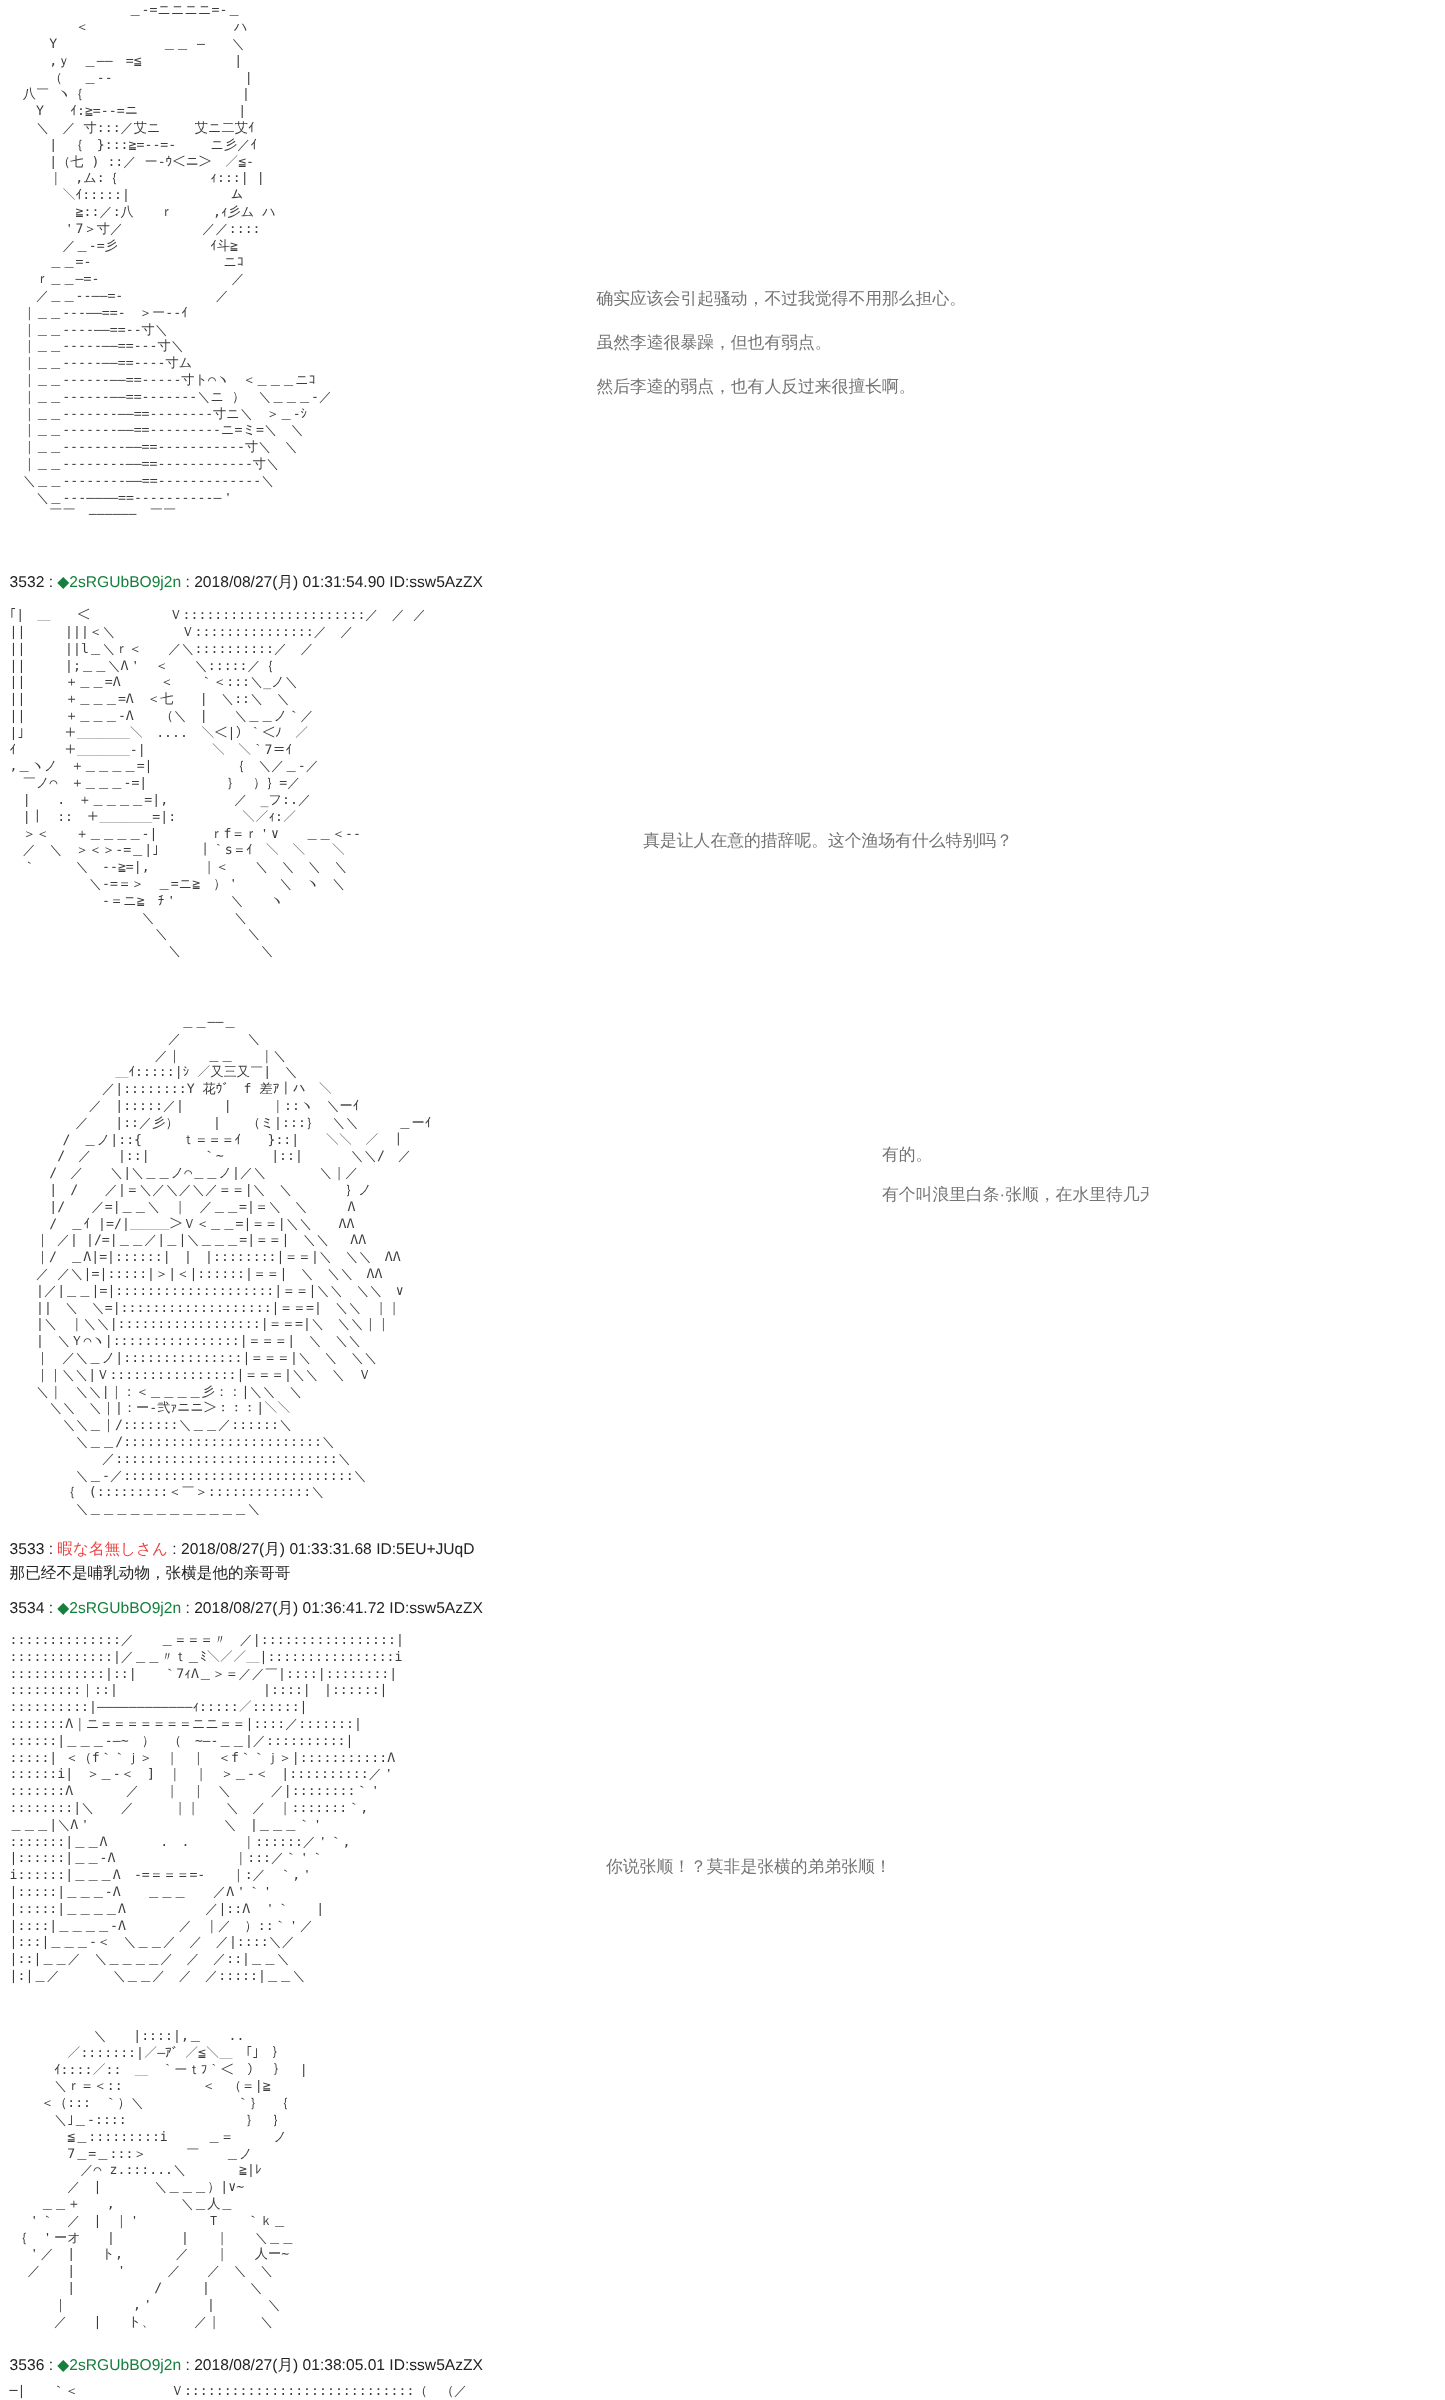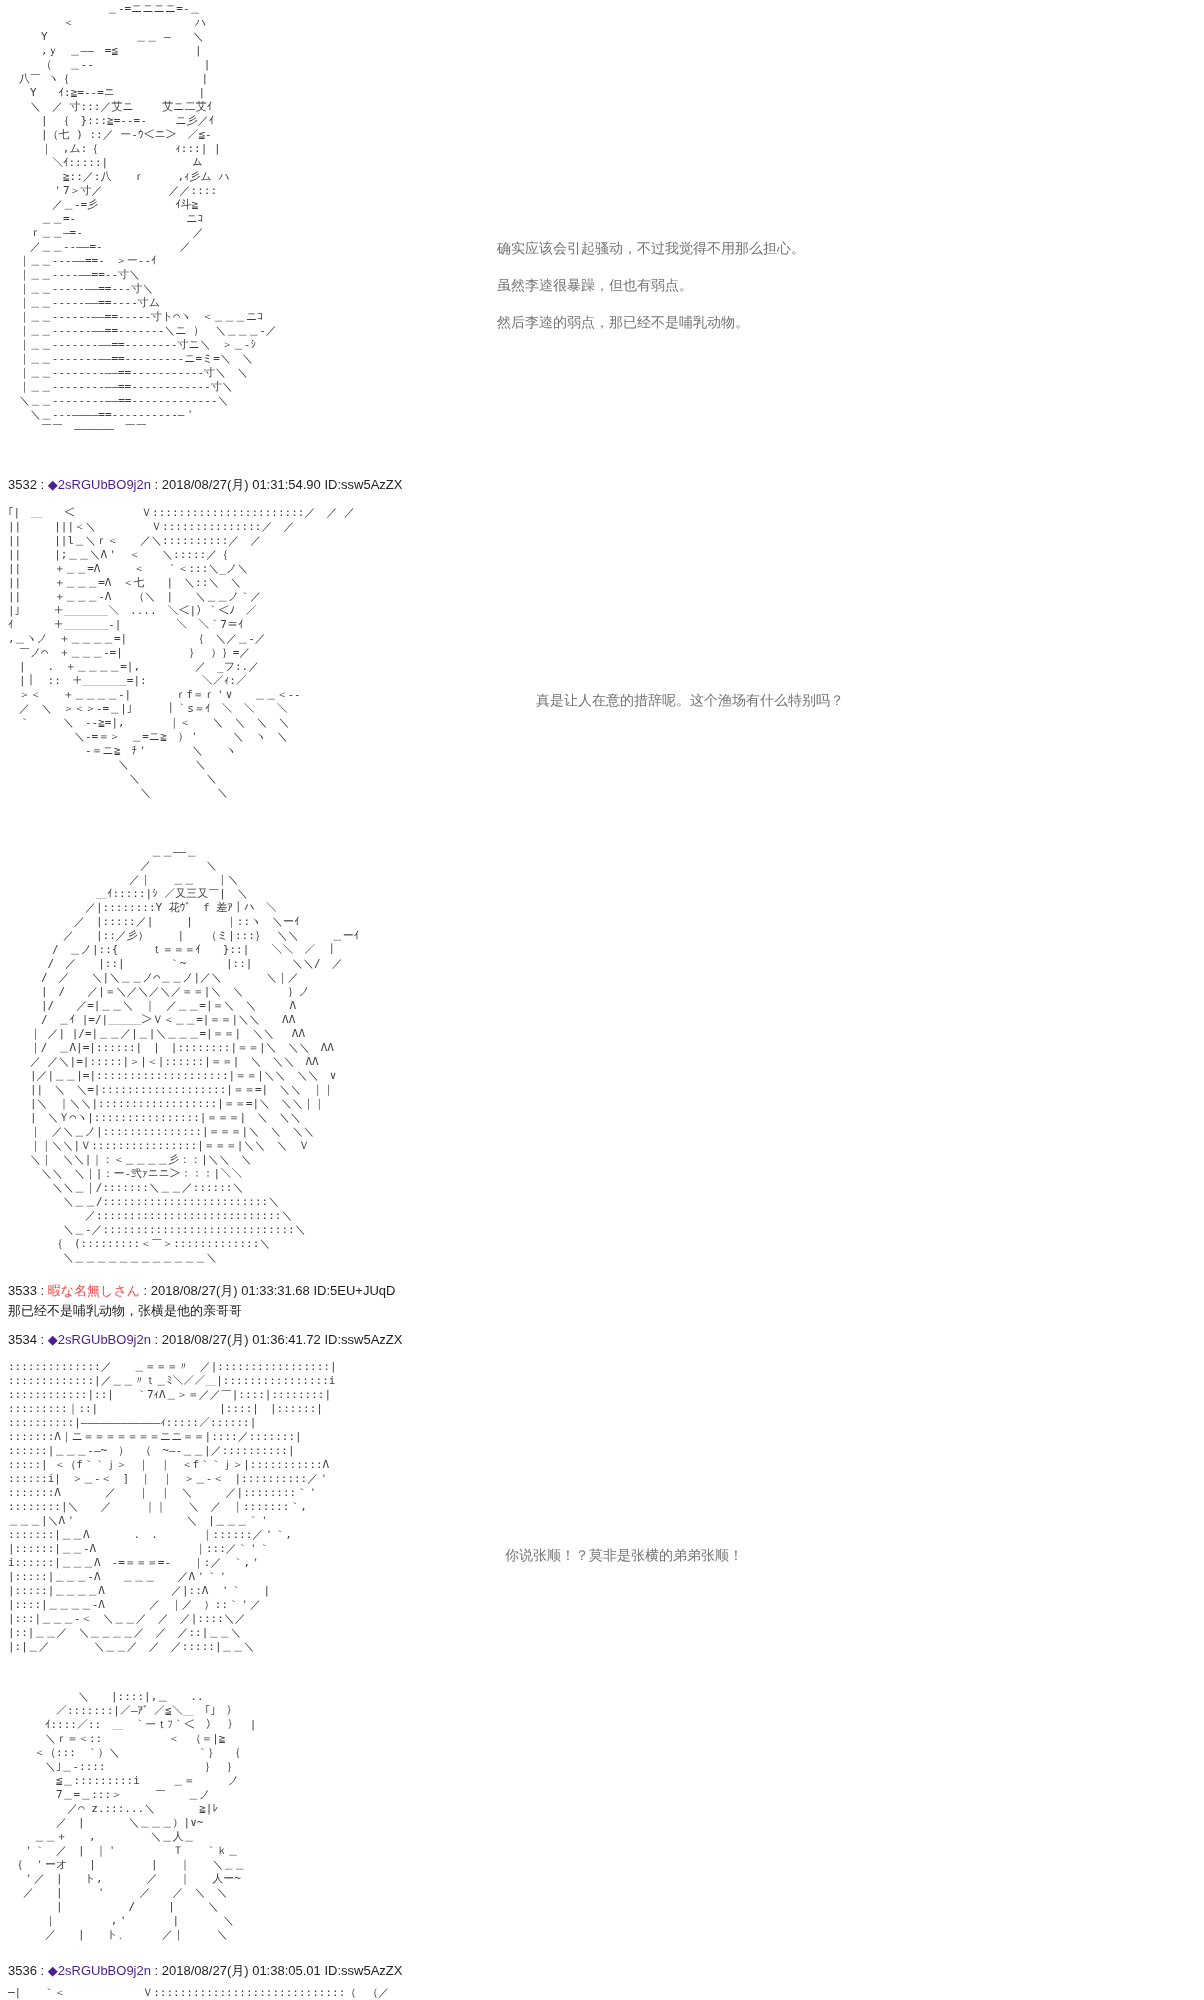--- a/index.html
+++ b/index.html
@@ -12,21 +12,21 @@
     position:absolute; font-family:"DejaVu Sans Mono", monospace;
     font-size:11px; line-height:14px; color:#3c3c3c; white-space:pre;
   }
   .dialogue { position:absolute; font-size:14px; color:#737373; }
   .dialogue .dline { white-space:pre; line-height:14px; }
   .gap-37 .dline { margin-bottom:23px; }
   .gap-33 .dline { margin-bottom:19px; }
   .gap-32 .dline { margin-bottom:18px; }
   .post-header { position:absolute; left:8px; font-size:13px; line-height:15px; white-space:pre; color:#222222; }
   .post-body   { position:absolute; left:8px; font-size:13px; line-height:15px; white-space:pre; color:#222222; }
-  .trip { color:#4c1d95; }
+  .trip { color:#15803d; }
   .plain-name { color:#ef4444; }
 </style>
 </head>
 <body>
 
 <div id="screen">
 
   <pre class="aa" style="left:8px; top:2px;">　　　　　　　　　＿-=ニニニニ=-＿
 　　　　　＜　　　　　　　　　　　ハ
 　　　Y　　　　　　　　＿＿ ―　　＼
@@ -55,21 +55,21 @@
 　｜＿＿-------――==---------ニ=ミ=＼　＼
 　｜＿＿--------――==-----------寸＼　＼
 　｜＿＿--------――==------------寸＼
 　＼＿＿--------――==-------------＼
 　　＼＿---――――==----------―＇
 　　　￣￣　――――――　￣￣</pre>
 
   <div class="dialogue gap-37" style="left:497px; top:241px;">
     <div class="dline">确实应该会引起骚动，不过我觉得不用那么担心。</div>
     <div class="dline">虽然李逵很暴躁，但也有弱点。</div>
-    <div class="dline">然后李逵的弱点，那已经不是哺乳动物。</div>
+    <div class="dline">然后李逵的弱点，也有人反过来很擅长啊。</div>
   </div>
 
   <div class="post-header" style="top:477px;"><span>3532 : </span><span class="trip">◆2sRGUbBO9j2n</span><span> : 2018/08/27(月) 01:31:54.90 ID:ssw5AzZX</span></div>
 
   <pre class="aa" style="left:8px; top:506px;">｢|　＿　　＜　　　　　　Ｖ:::::::::::::::::::::::／　／ ／
 ||　　　|||＜＼　　　　　Ｖ:::::::::::::::／　／
 ||　　　||l＿＼ｒ＜　　／＼::::::::::／　／
 ||　　　|;＿＿＼Λ＇　＜　　＼:::::／｛
 ||　　　＋＿＿=Λ　　　＜　　｀＜:::＼_ノ＼
 ||　　　＋＿＿＿=Λ　＜七　　|　＼::＼　＼
@@ -117,20 +117,24 @@
 ｜｜＼＼|Ｖ::::::::::::::::|＝＝＝|＼＼　＼　Ｖ
 ＼｜　＼＼|｜：＜＿＿＿＿彡：：|＼＼　＼
 　＼＼　＼｜|：ー-弐ｧニニ＞：：：|＼＼
 　　＼＼＿｜/:::::::＼＿＿／::::::＼
 　　　＼＿＿/:::::::::::::::::::::::::＼
 　　　　　／::::::::::::::::::::::::::::＼
 　　　＼＿-／:::::::::::::::::::::::::::::＼
 　　｛　(:::::::::＜￣＞:::::::::::::＼
 　　　＼＿＿＿＿＿＿＿＿＿＿＿＿＼</pre>
 
+  <div class="dialogue gap-33" style="left:735px; top:955px;">
+    <div class="dline">有的。</div>
+    <div class="dline">有个叫浪里白条·张顺，在水里待几天也不会溺水的善水之人。</div>
+  </div>
 
   <div class="post-header" style="top:1283px;"><span>3533 : </span><span class="plain-name">暇な名無しさん</span><span> : 2018/08/27(月) 01:33:31.68 ID:5EU+JUqD</span></div>
   <div class="post-body" style="top:1303px;">那已经不是哺乳动物，张横是他的亲哥哥</div>
 
   <div class="post-header" style="top:1332px;"><span>3534 : </span><span class="trip">◆2sRGUbBO9j2n</span><span> : 2018/08/27(月) 01:36:41.72 ID:ssw5AzZX</span></div>
 
   <pre class="aa" style="left:8px; top:1360px;">::::::::::::::／　　＿＝＝＝〃　／|:::::::::::::::::|
 :::::::::::::|／＿＿〃ｔ＿ﾐ＼／／＿|::::::::::::::::i
 ::::::::::::|::|　　｀7ｨΛ＿＞＝／／￣|::::|::::::::|
 :::::::::｜::|　　　　　　　　　　　|::::|　|::::::|

